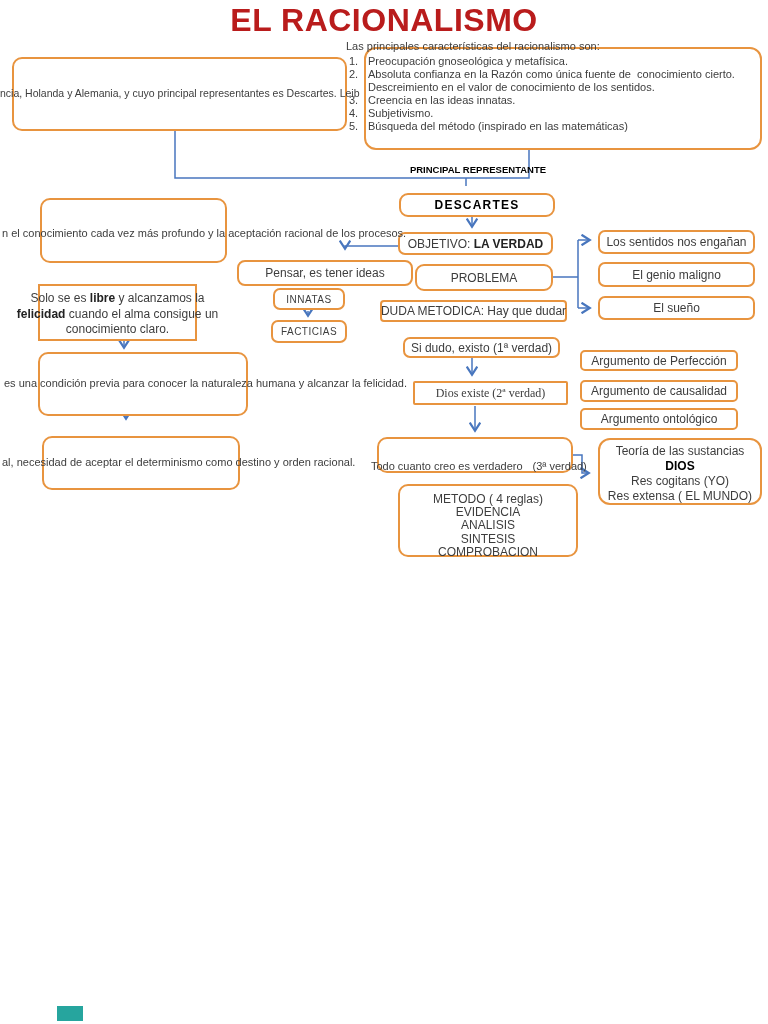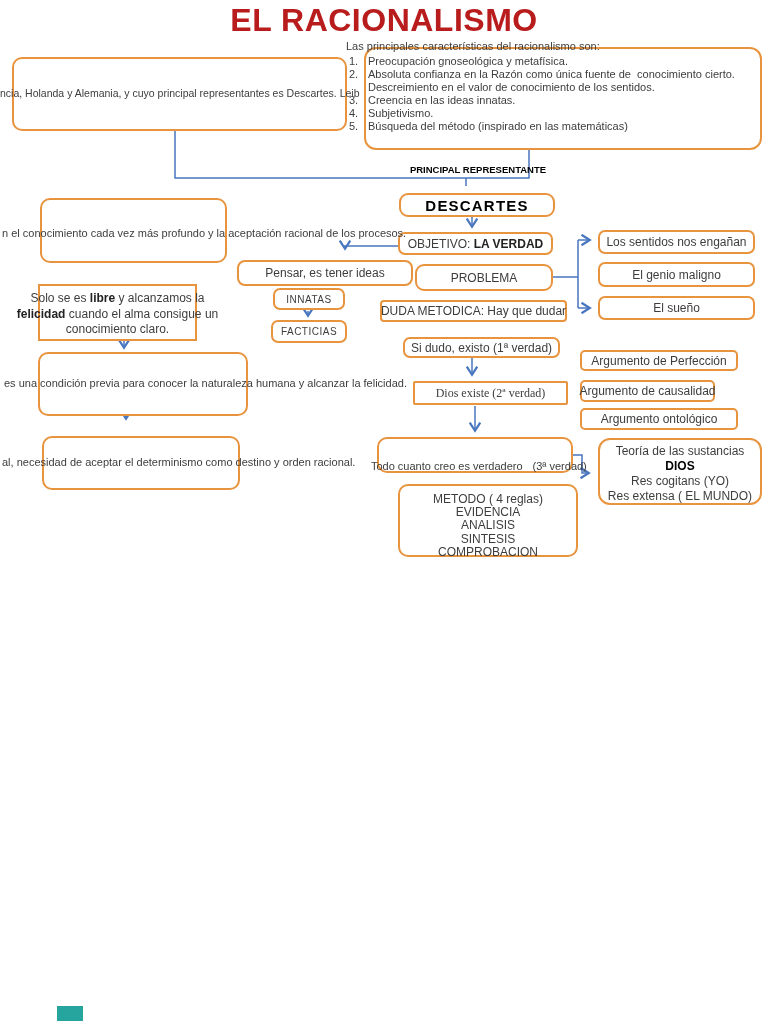--- a/index.html
+++ b/index.html
@@ -64,21 +64,21 @@
 <div class="list">
   <div class="lrow" style="top:55px;"><span class="lnum">1.</span><span>Preocupación gnoseológica y metafísica.</span></div>
   <div class="lrow" style="top:68px;"><span class="lnum">2.</span><span>Absoluta confianza en la Razón como única fuente de  conocimiento cierto.</span></div>
   <div class="lrow" style="top:81px;"><span class="lnum"></span><span>Descreimiento en el valor de conocimiento de los sentidos.</span></div>
   <div class="lrow" style="top:94px;"><span class="lnum">3.</span><span>Creencia en las ideas innatas.</span></div>
   <div class="lrow" style="top:107px;"><span class="lnum">4.</span><span>Subjetivismo.</span></div>
   <div class="lrow" style="top:120px;"><span class="lnum">5.</span><span>Búsqueda del método (inspirado en las matemáticas)</span></div>
 </div>
 
 <div class="hdr" style="left:390px;top:164px;width:176px;font-size:9.5px;">PRINCIPAL REPRESENTANTE</div>
-<div class="obox" style="left:399px;top:193px;width:156px;height:24px;border-radius:9px;font-weight:bold;color:#000;font-size:15px;letter-spacing:1.2px;"><span>DESCARTES</span></div>
+<div class="obox" style="left:399px;top:193px;width:156px;height:24px;border-radius:9px;font-weight:bold;color:#000;font-size:12px;letter-spacing:1.2px;"><span>DESCARTES</span></div>
 
 <div class="obox" style="left:40px;top:198px;width:187px;height:65px;border-radius:10px;border-width:2px;"></div>
 <div class="txt" style="left:2px;top:227px;">n el conocimiento cada vez más profundo y la aceptación racional de los procesos.</div>
 
 <div class="obox" style="left:398px;top:232px;width:155px;height:23px;border-radius:7px;">
   <span>OBJETIVO: </span><b>LA VERDAD</b>
 </div>
 <div class="obox" style="left:415px;top:264px;width:138px;height:27px;border-radius:9px;">
   <span>PROBLEMA</span>
 </div>
@@ -114,21 +114,21 @@
   <span>DUDA METODICA: Hay que dudar</span>
 </div>
 
 <div class="obox" style="left:403px;top:337px;width:157px;height:21px;border-radius:7px;border-width:2px;">
   <span>Si dudo, existo (1ª verdad)</span>
 </div>
 
 <div class="obox" style="left:580px;top:350px;width:158px;height:21px;border-radius:5px;border-width:2px;">
   <span>Argumento de Perfección</span>
 </div>
-<div class="obox" style="left:580px;top:380px;width:135px;height:22px;border-radius:5px;border-width:2px;">
+<div class="obox" style="left:580px;top:380px;width:158px;height:22px;border-radius:5px;border-width:2px;">
   <span>Argumento de causalidad</span>
 </div>
 <div class="obox" style="left:580px;top:408px;width:158px;height:22px;border-radius:5px;border-width:2px;">
   <span>Argumento ontológico</span>
 </div>
 
 <div class="obox" style="left:38px;top:352px;width:210px;height:64px;border-radius:10px;"></div>
 <div class="txt" style="left:4px;top:377px;">es una condición previa para conocer la naturaleza humana y alcanzar la felicidad.</div>
 
 <div class="obox" style="left:413px;top:381px;width:155px;height:24px;border-radius:2px;border-width:2px;font-family:Liberation Serif, serif;">

